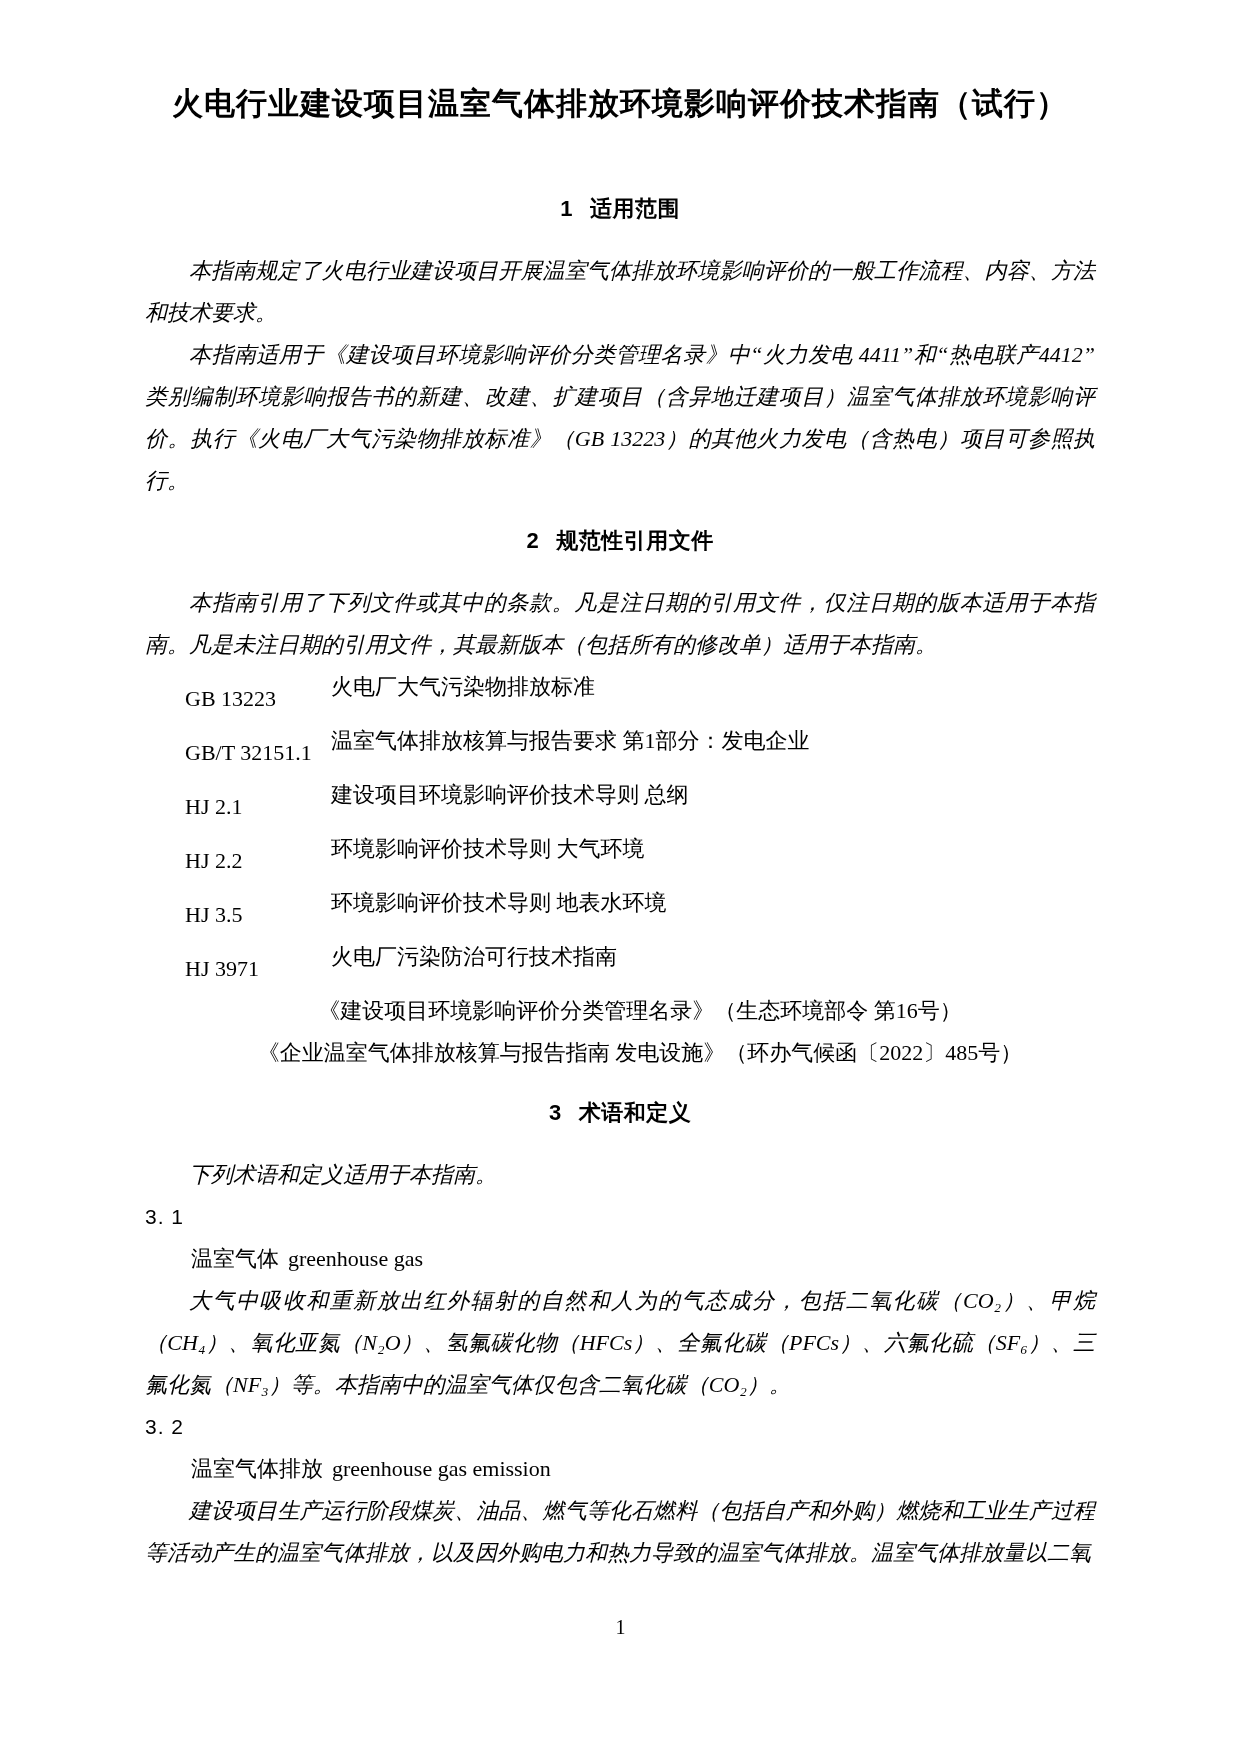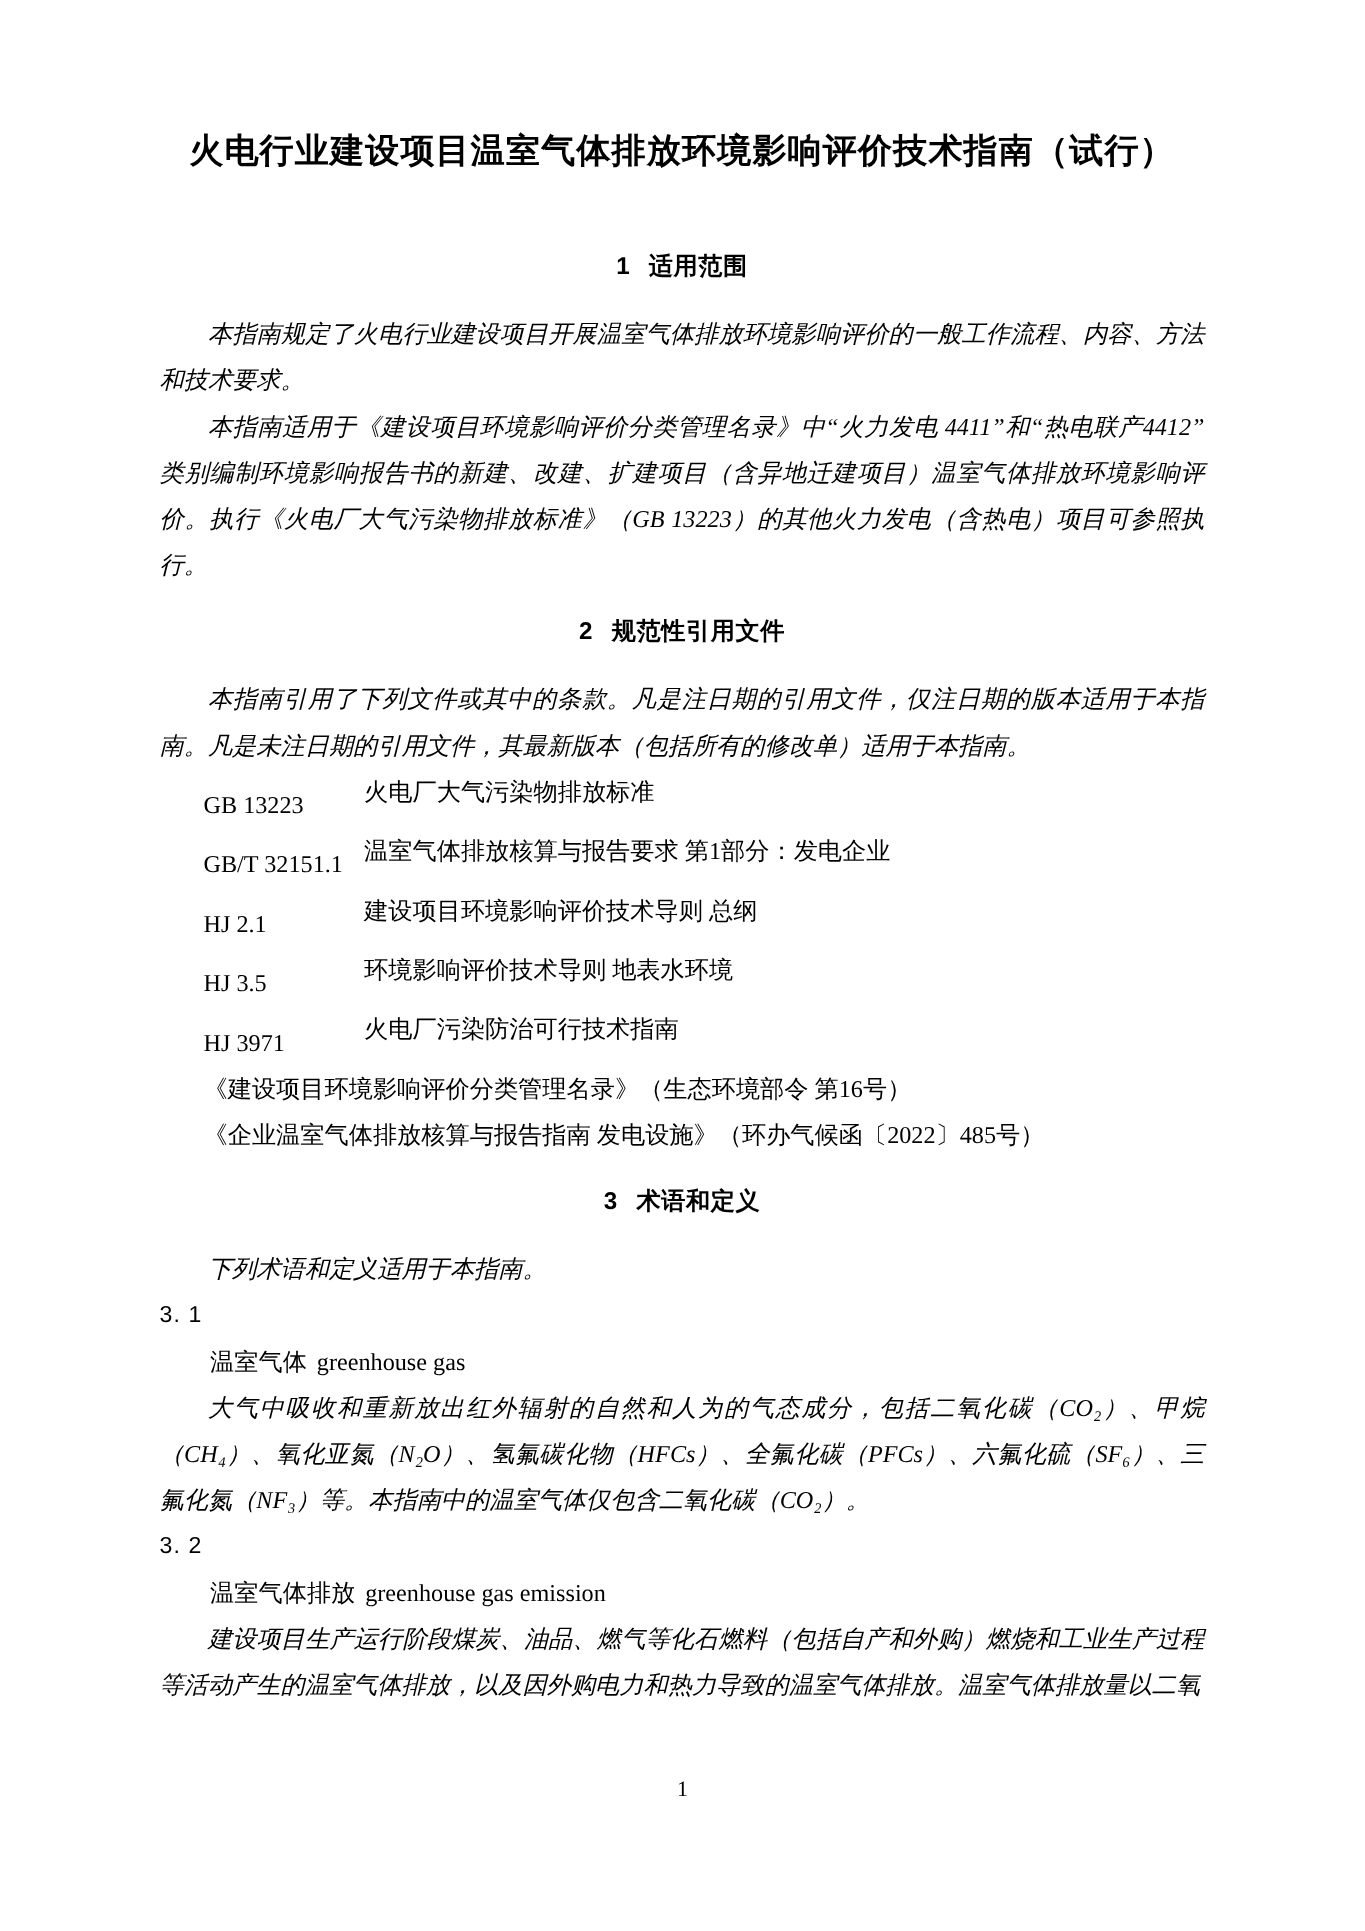--- a/index.html
+++ b/index.html
@@ -2,21 +2,21 @@
 <html lang="zh"><head>
 <meta charset="utf-8">
 <style>
   html, body { margin: 0; padding: 0; background: #ffffff; }
   .page {
     position: relative;
     width: 1241px;
     height: 1755px;
     background: #ffffff;
     box-sizing: border-box;
-    padding: 114px 146px 0 145px;
+    padding: 81px 146px 0 145px;
     font-family: "Liberation Serif", "DejaVu Serif", serif;
     font-size: 22px;
     color: #000000;
     overflow: hidden;
   }
   .doc-title {
     font-family: "Liberation Sans", "DejaVu Sans", sans-serif;
     font-weight: bold;
     font-size: 31px;
     line-height: 45px;
@@ -37,21 +37,21 @@
   .para {
     margin: 0;
     line-height: 42px;
     text-align: justify;
     text-indent: 44px;
     font-style: italic;
   }
   .ref-row { display: flex; line-height: 42px; padding-left: 40px; }
   .ref-code { width: 146px; flex: none; margin-top: 12px; }
   .ref-title { flex: 1; }
-  .doc-ref { line-height: 42px; padding-left: 40px; }
+  .doc-ref { line-height: 42px; padding-left: 40px; text-align: center; }
   .sub-num {
     font-family: "Liberation Sans", "DejaVu Sans", sans-serif;
     font-size: 21px;
     line-height: 42px;
     letter-spacing: 1px;
   }
   .term-line { line-height: 42px; padding-left: 46px; }
   .term-cn {
     font-family: "Liberation Sans", "DejaVu Sans", sans-serif;
     font-weight: normal;
@@ -87,20 +87,24 @@
   </div>
   <div class="ref-row">
     <span class="ref-code">GB/T 32151.1</span>
     <span class="ref-title">温室气体排放核算与报告要求 第1部分：发电企业</span>
   </div>
   <div class="ref-row">
     <span class="ref-code">HJ 2.1</span>
     <span class="ref-title">建设项目环境影响评价技术导则 总纲</span>
   </div>
   <div class="ref-row">
+    <span class="ref-code">HJ 2.2</span>
+    <span class="ref-title">环境影响评价技术导则 大气环境</span>
+  </div>
+  <div class="ref-row">
     <span class="ref-code">HJ 3.5</span>
     <span class="ref-title">环境影响评价技术导则 地表水环境</span>
   </div>
   <div class="ref-row">
     <span class="ref-code">HJ 3971</span>
     <span class="ref-title">火电厂污染防治可行技术指南</span>
   </div>
   <div class="doc-ref">《建设项目环境影响评价分类管理名录》（生态环境部令 第16号）</div>
   <div class="doc-ref">《企业温室气体排放核算与报告指南 发电设施》（环办气候函〔2022〕485号）</div>
 

